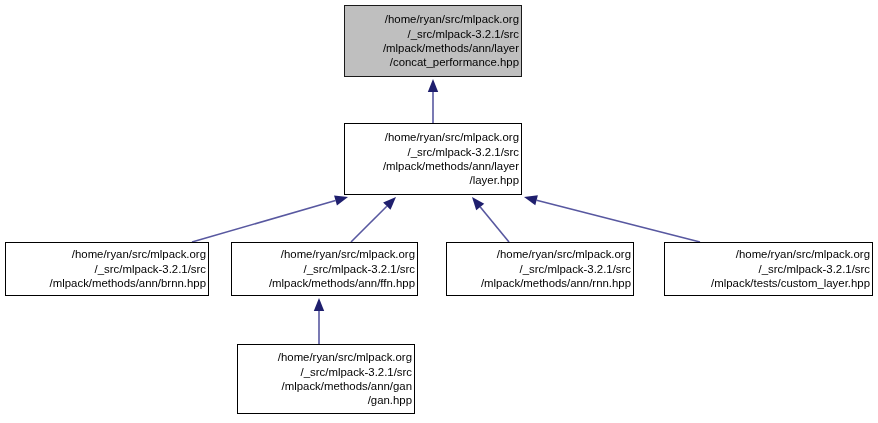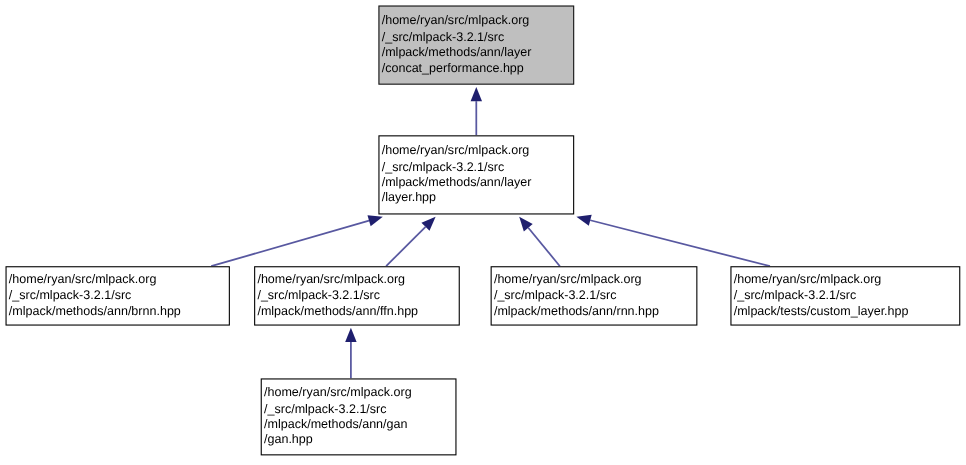--- a/index.html
+++ b/index.html
@@ -24,21 +24,21 @@
     pointer-events: none;
   }
   .node {
     position: absolute;
     box-sizing: border-box;
     border: 1px solid #000000;
     background: #ffffff;
     color: #000000;
     font-size: 11.4px;
     line-height: 14.4px;
-    text-align: left;
+    text-align: right;
     white-space: pre-line;
     display: flex;
     align-items: center;
     justify-content: center;
     z-index: 2;
   }
   .node.current {
     background: #bfbfbf;
     border: 1px solid #1a1a1a;
   }

